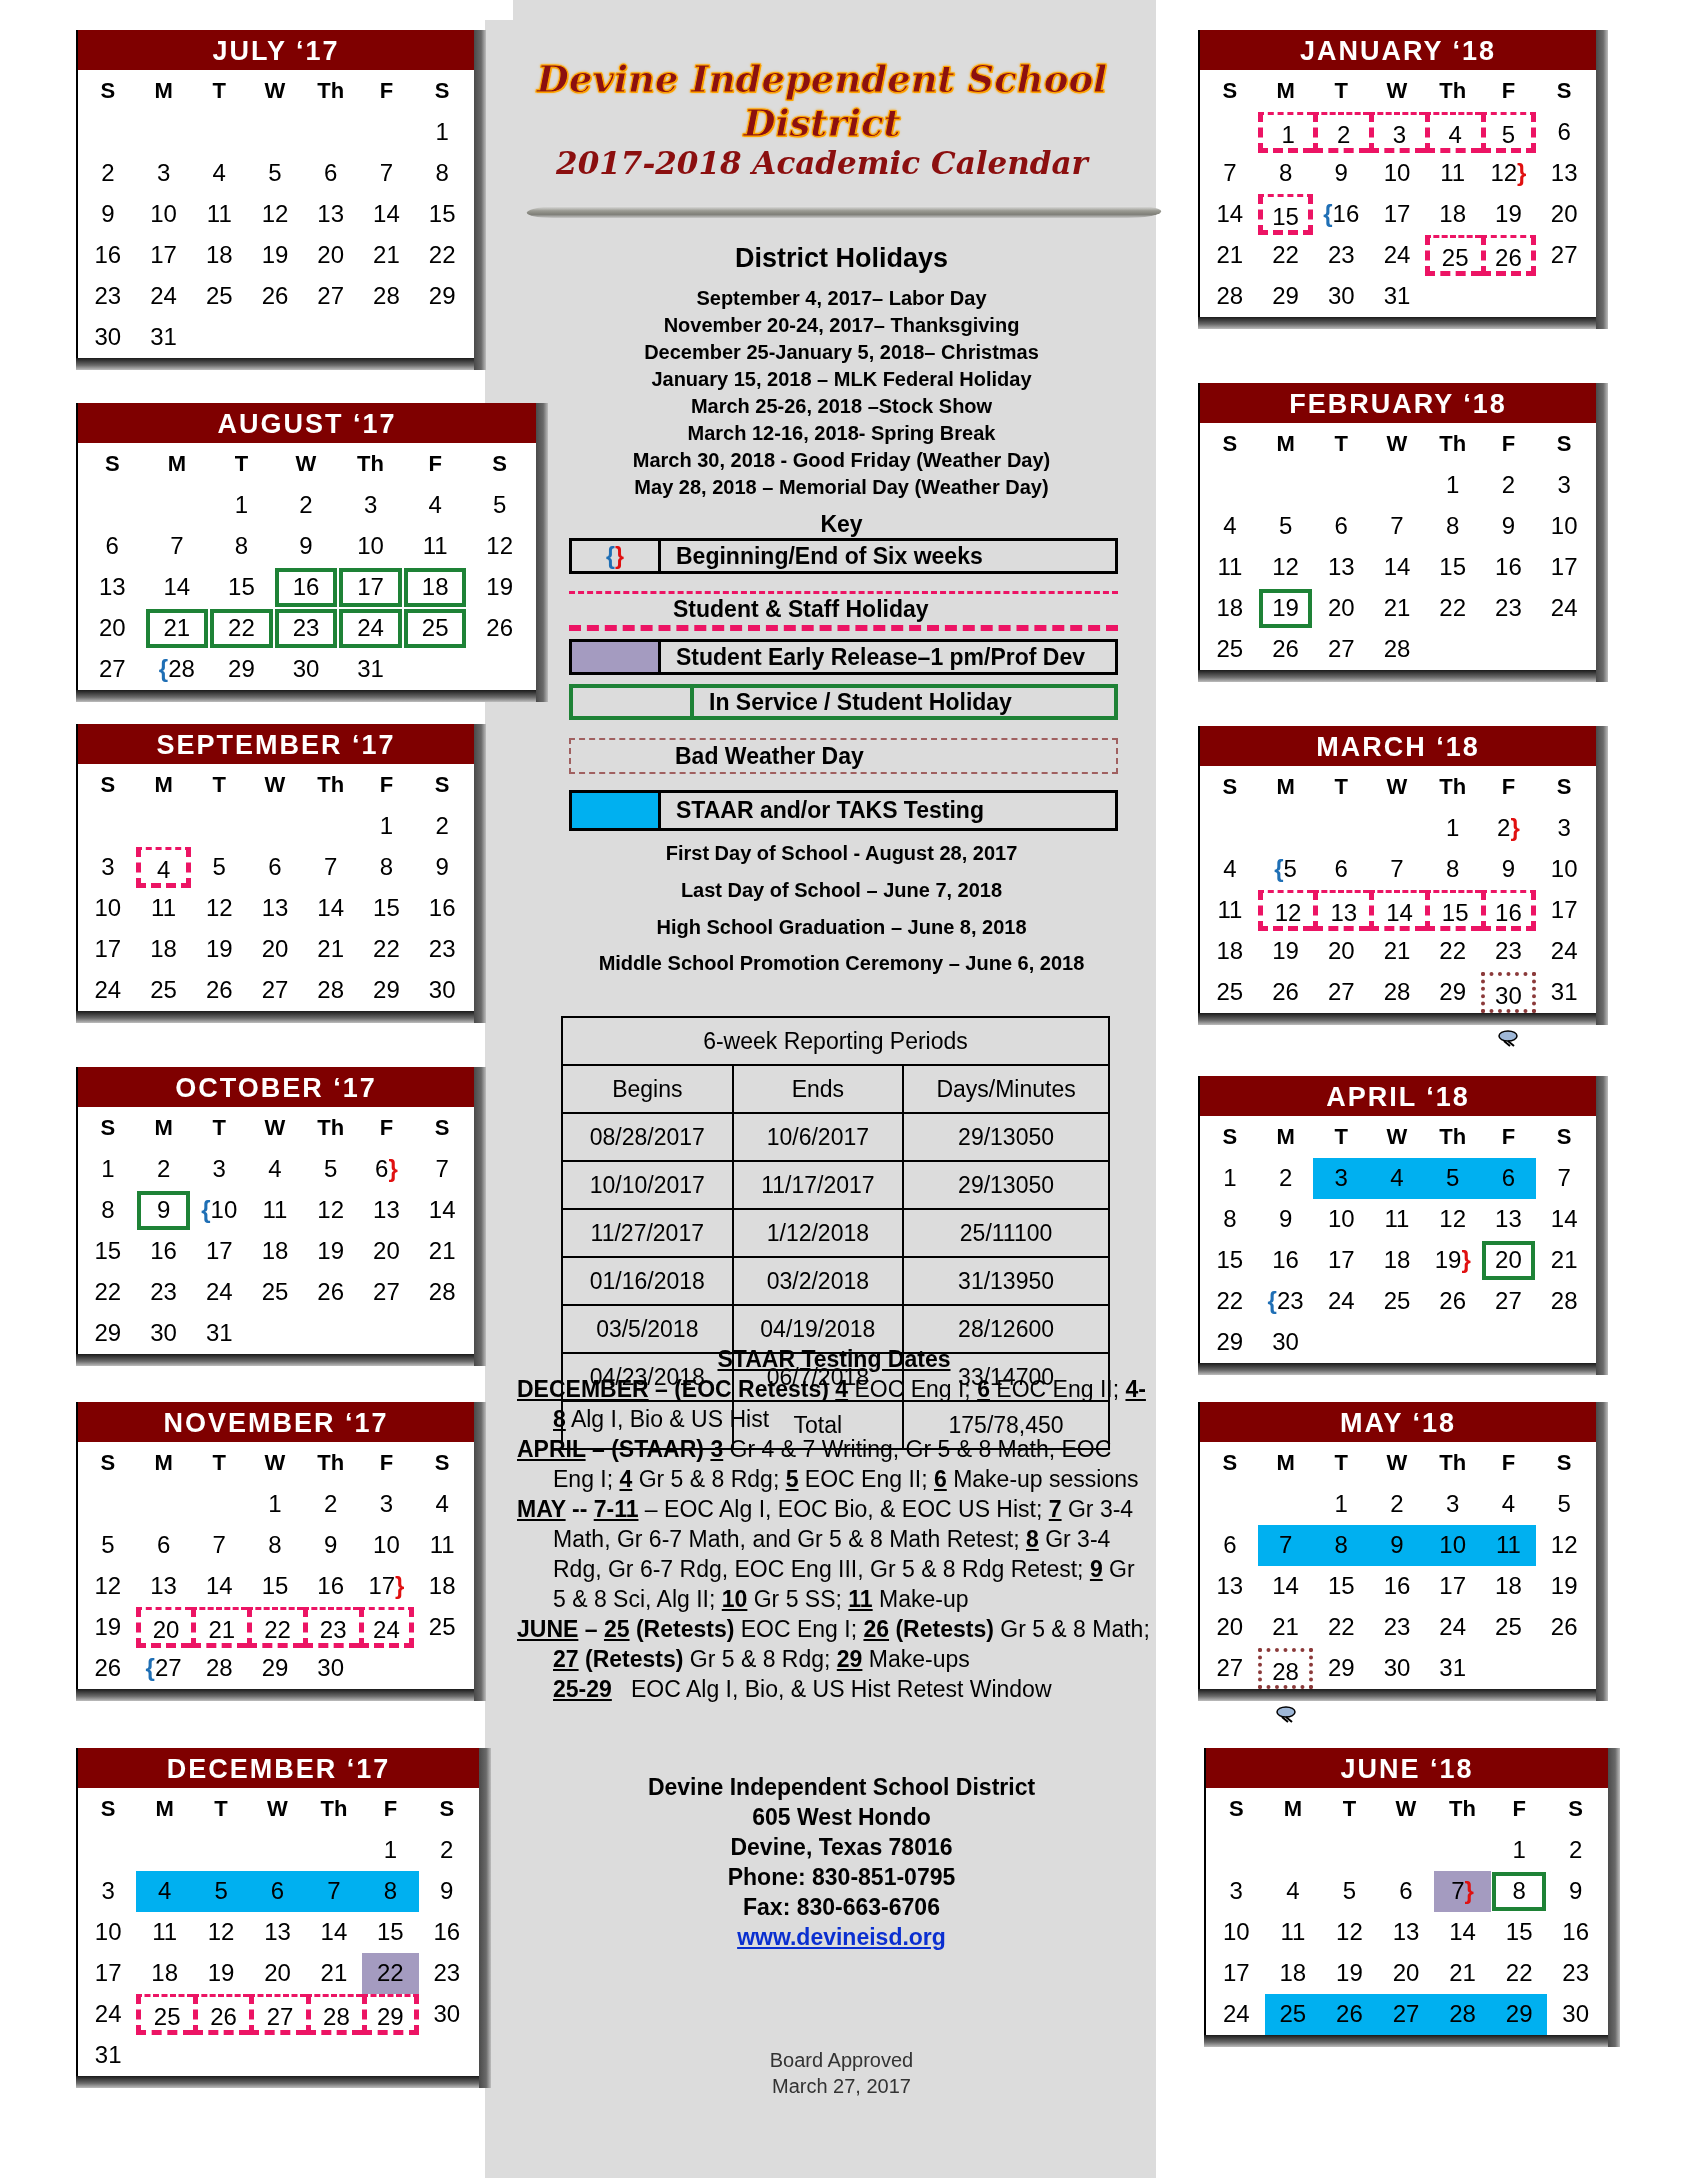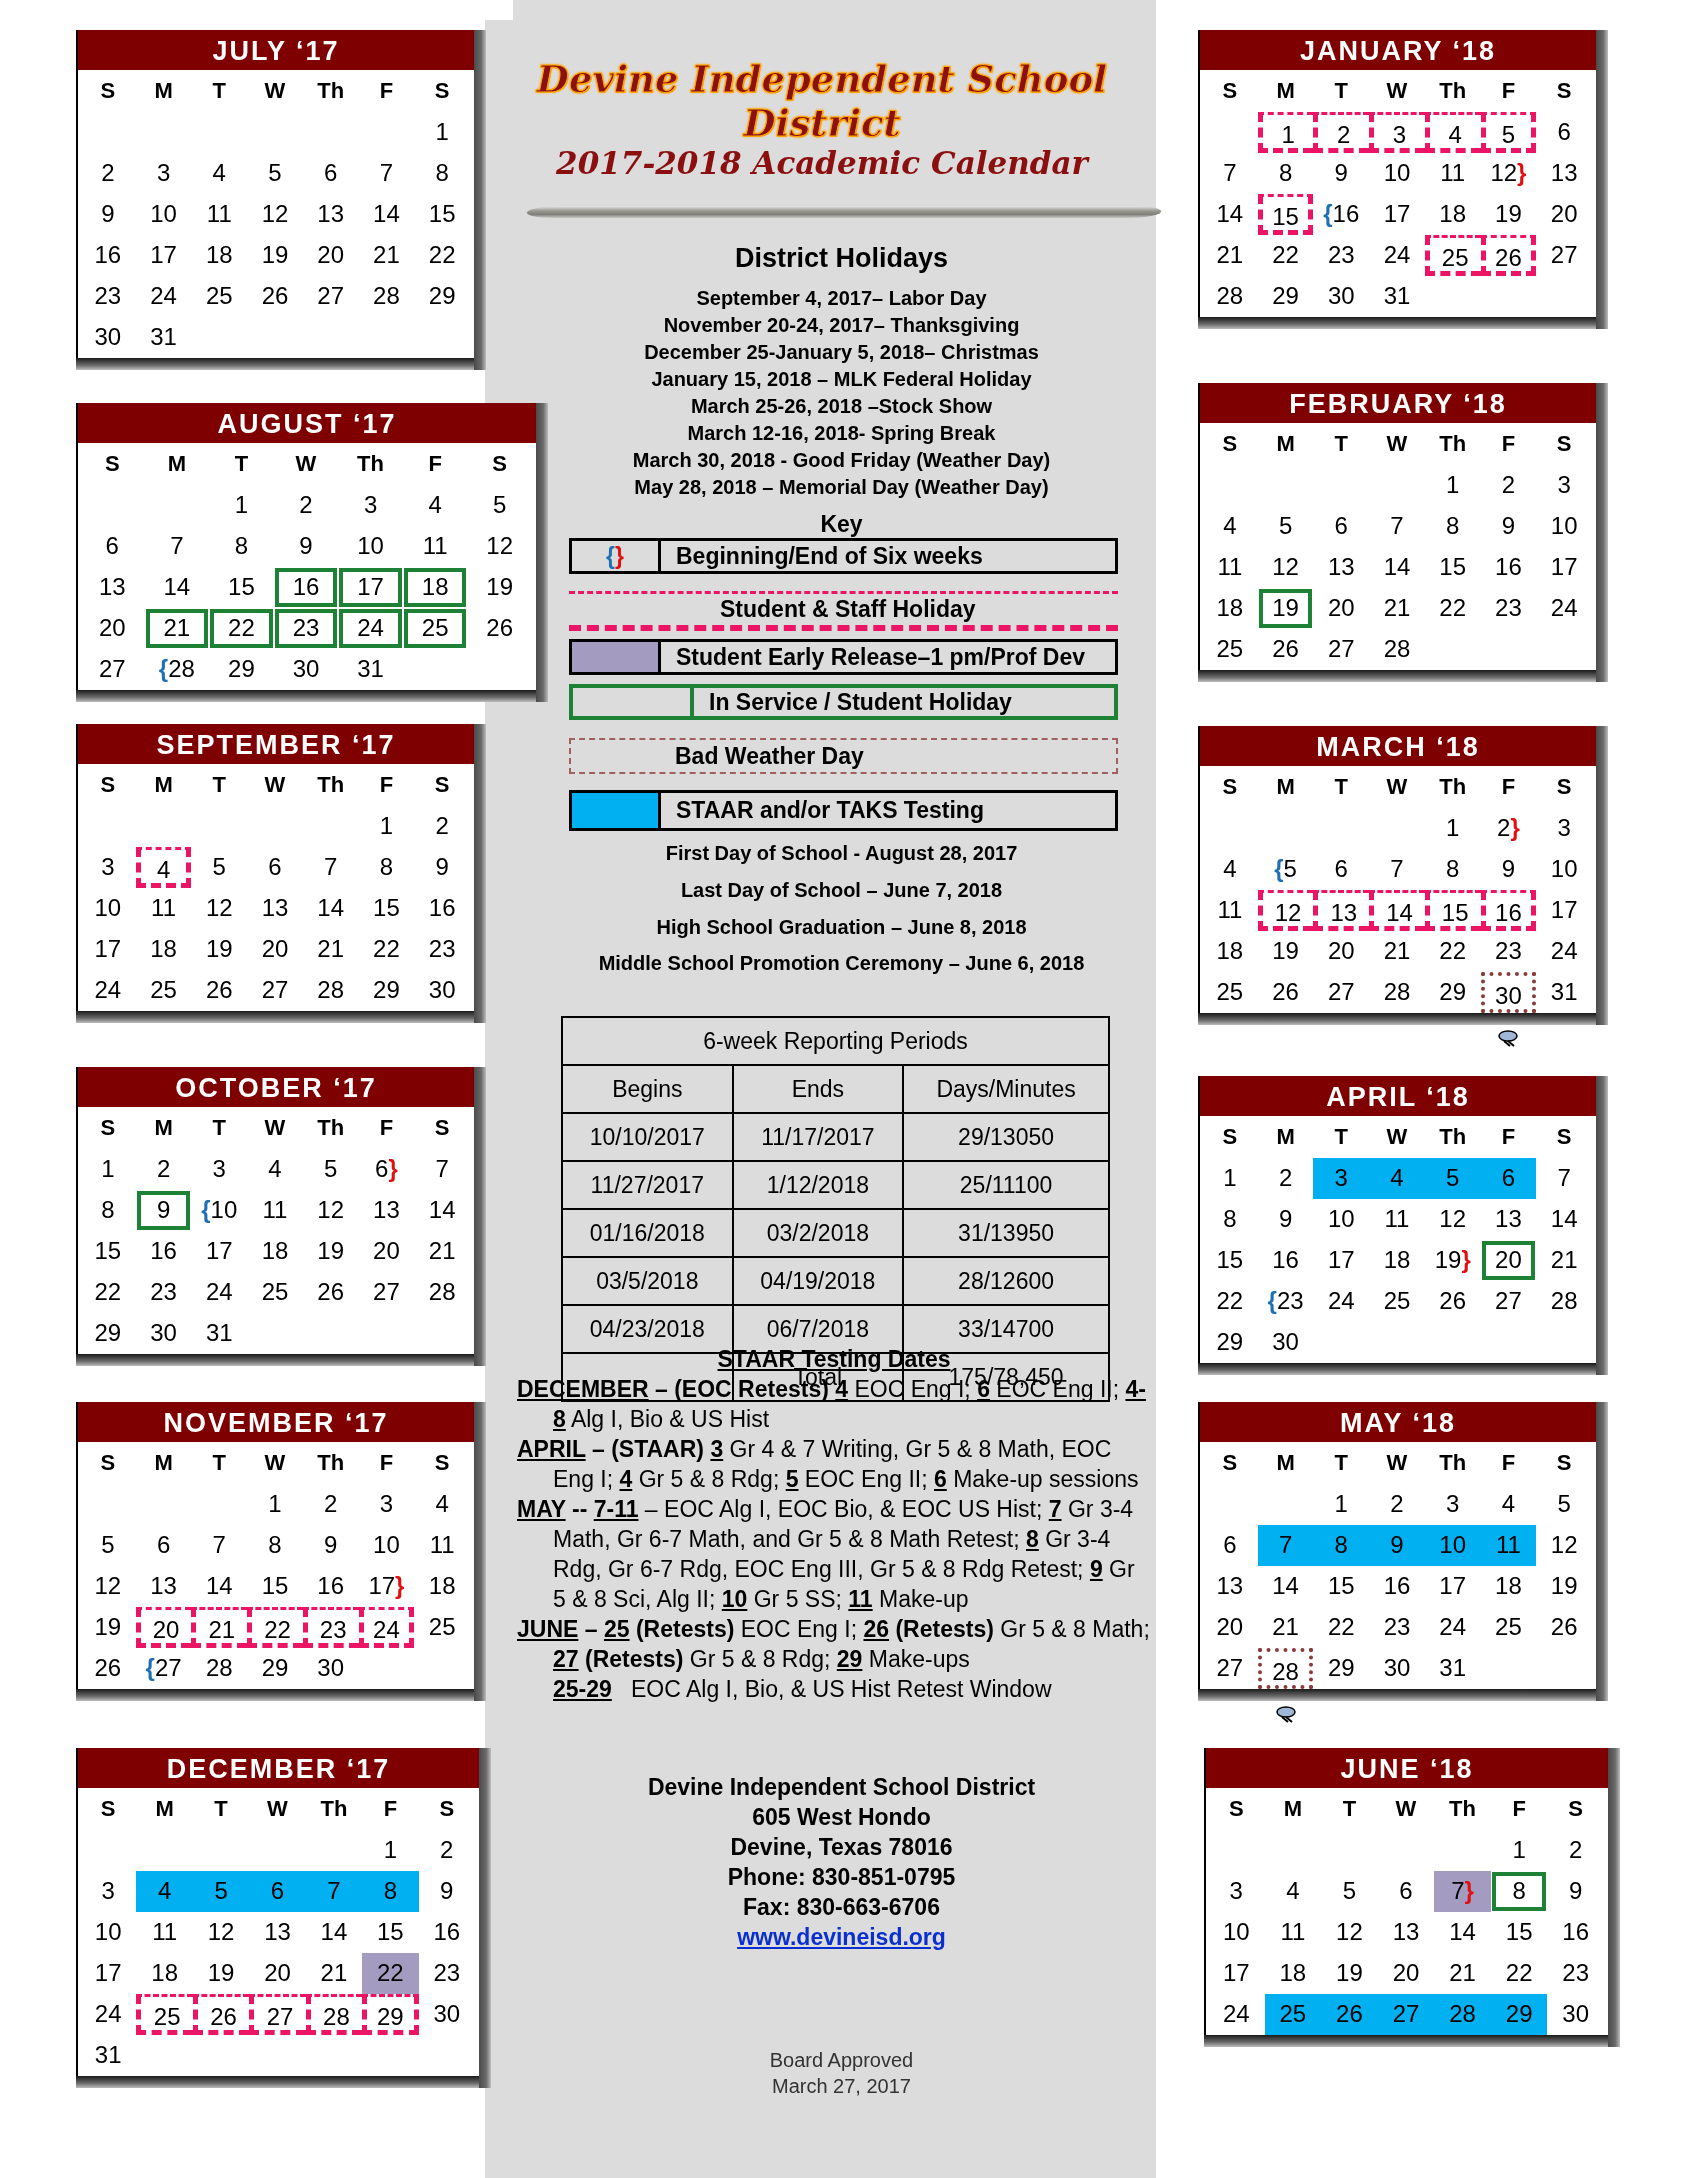--- a/index.html
+++ b/index.html
@@ -642,21 +642,21 @@
 </div>
 
 <div class="key-title">Key</div>
 <div class="key-row key-solid" style="top:538px;">
   <div class="key-swatch">
       <span class="brace-open">{</span>
       <span class="brace-close">}</span>
     </div>
   <div class="key-label">Beginning/End of Six weeks</div>
 </div>
-<div class="key-row key-holiday" style="top:591px; height:40px;gap:47px;">
+<div class="key-row key-holiday" style="top:591px; height:40px;">
   <div class="key-swatch"></div>
   <div class="key-label">Student &amp; Staff Holiday</div>
 </div>
 <div class="key-row key-solid" style="top:639px;">
   <div class="key-swatch" style="background:#a49bc0;"></div>
   <div class="key-label">Student Early Release–1 pm/Prof Dev</div>
 </div>
 <div class="key-row key-green" style="top:684px;">
   <div class="key-swatch"></div>
   <div class="key-label">In Service / Student Holiday</div>
@@ -678,20 +678,25 @@
 <table class="periods">
   <tbody>
       <tr>
         <th colspan="3">6-week Reporting Periods</th>
       </tr>
   <tr>
     <th>Begins</th>
     <th>Ends</th>
     <th>Days/Minutes</th>
   </tr>
+  <tr>
+        <td>08/28/2017</td>
+        <td>10/6/2017</td>
+        <td>29/13050</td>
+      </tr>
   <tr>
         <td>10/10/2017</td>
         <td>11/17/2017</td>
         <td>29/13050</td>
       </tr>
   <tr>
         <td>11/27/2017</td>
         <td>1/12/2018</td>
         <td>25/11100</td>
       </tr>

